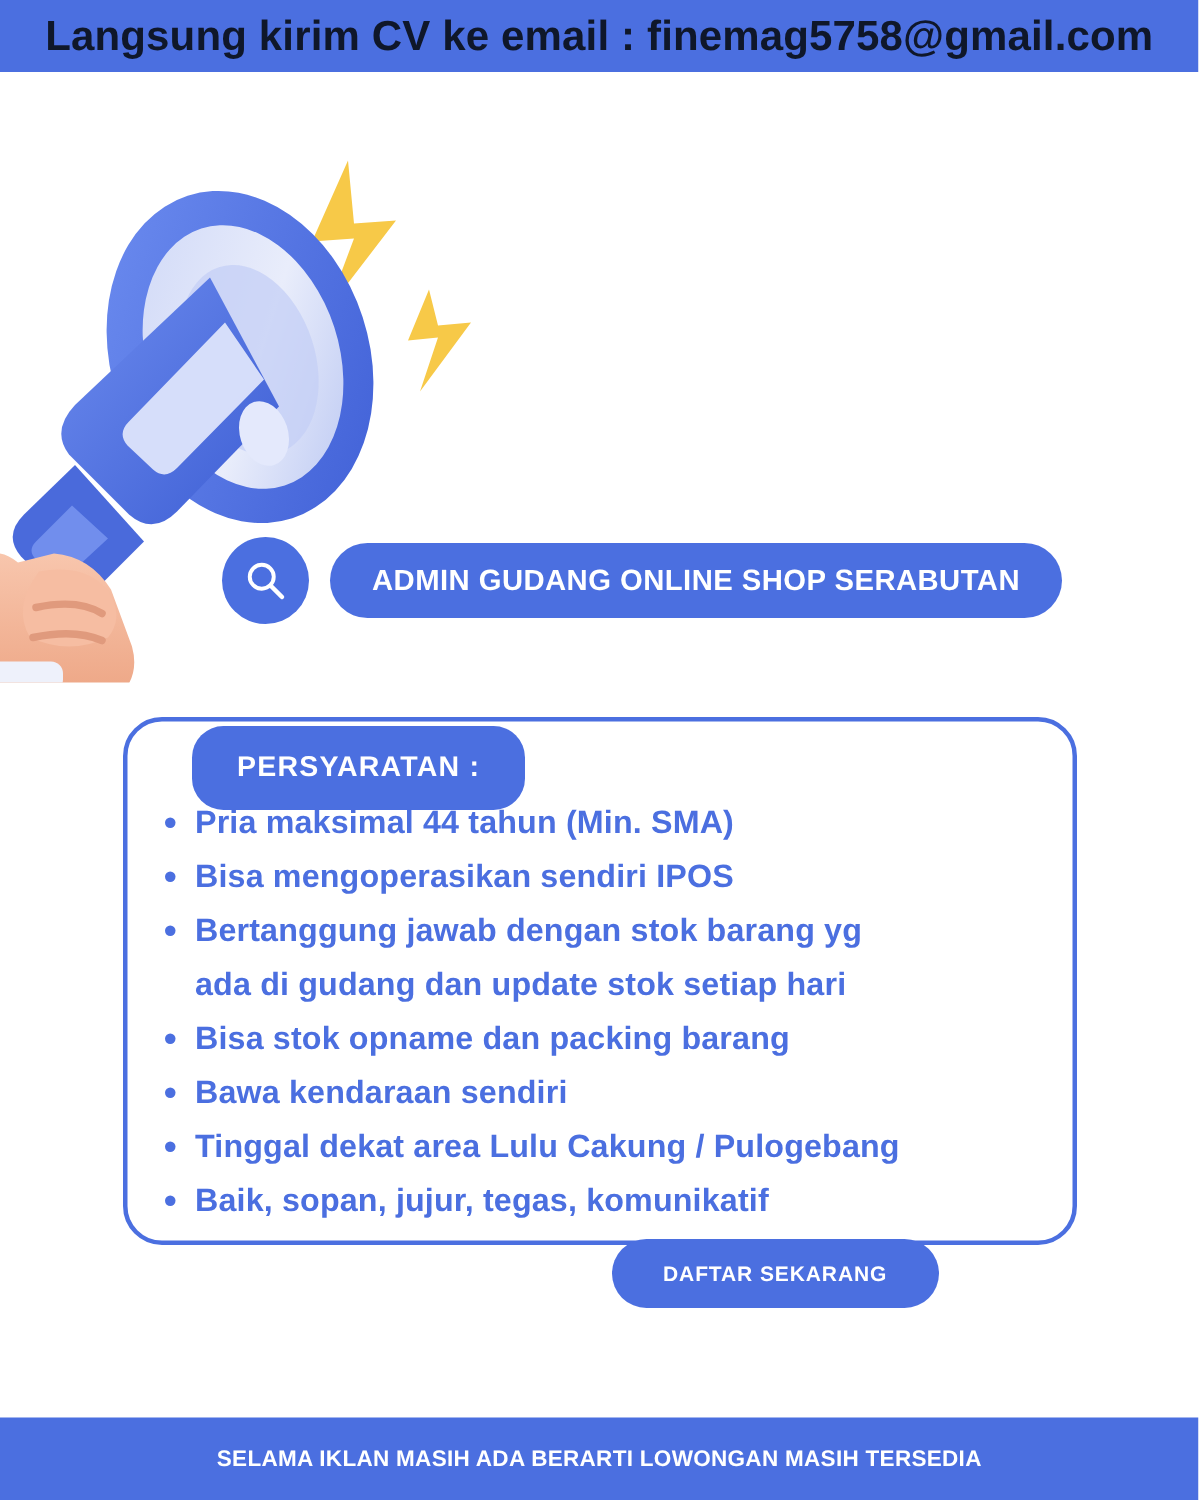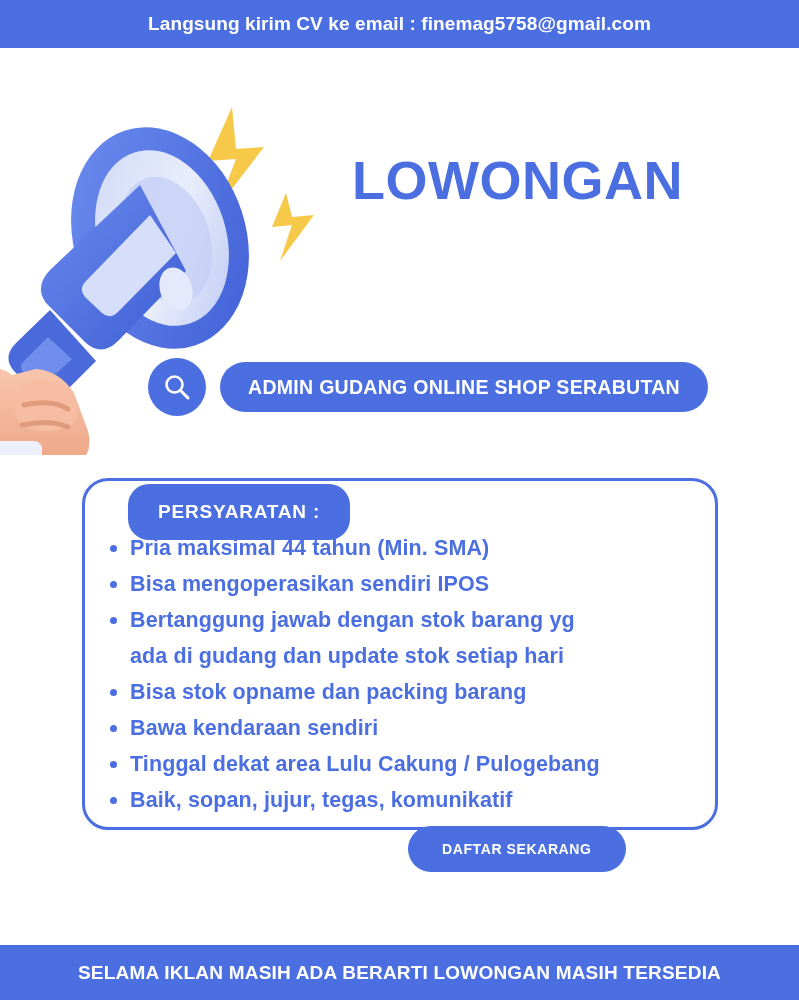--- a/index.html
+++ b/index.html
@@ -22,41 +22,41 @@
     position: absolute;
     left: 0; top: 0;
     width: 799px;
     height: 48px;
     background: #4b6fe0;
     display: flex;
     align-items: center;
     justify-content: center;
   }
   .top-banner-text {
-    color: #ffffff;
-    font-size: 19px;
+    color: #0f172a;
+    font-size: 28px;
     font-weight: bold;
     letter-spacing: 0.1px;
     white-space: nowrap;
   }
 
   
   .bottom-banner {
     position: absolute;
     left: 0; bottom: 0;
     width: 799px;
     height: 55px;
     background: #4b6fe0;
     display: flex;
     align-items: center;
     justify-content: center;
   }
   .bottom-banner-text {
     color: #ffffff;
-    font-size: 19px;
+    font-size: 15px;
     font-weight: bold;
     letter-spacing: 0.2px;
     white-space: nowrap;
   }
 
   
   .headline {
     position: absolute;
     left: 352px;
     top: 150px;
@@ -250,21 +250,20 @@
         <path d="M22 300 Q10 290 0 296 L0 392 L86 392 Q104 378 98 356 L84 318 Q70 296 46 294 Z" fill="url(#skinG)"></path>
         <path d="M36 306 Q70 300 84 322 Q92 338 82 350 Q56 362 30 350 Q18 330 36 306 Z" fill="#f6bda2"></path>
         <path d="M34 330 Q62 324 78 334" stroke="#e09a7d" stroke-width="5" fill="none" stroke-linecap="round"></path>
         <path d="M32 350 Q60 344 78 352" stroke="#e09a7d" stroke-width="5" fill="none" stroke-linecap="round"></path>
         <rect x="0" y="366" width="52" height="20" rx="8" fill="#eef1fb"></rect>
       </g>
     </svg>
   </div>
 
   <div class="headline">
-    <div class="line">LOWONGAN</div>
   </div>
 
   <div class="position-row">
     <div class="search-badge">
       <svg width="30" height="30" viewBox="0 0 30 30" xmlns="http://www.w3.org/2000/svg">
         <circle cx="12.5" cy="12.5" r="8" fill="none" stroke="#ffffff" stroke-width="2.6"></circle>
         <line x1="18.5" y1="18.5" x2="26" y2="26" stroke="#ffffff" stroke-width="3" stroke-linecap="round"></line>
       </svg>
     </div>
     <div class="position-pill">

